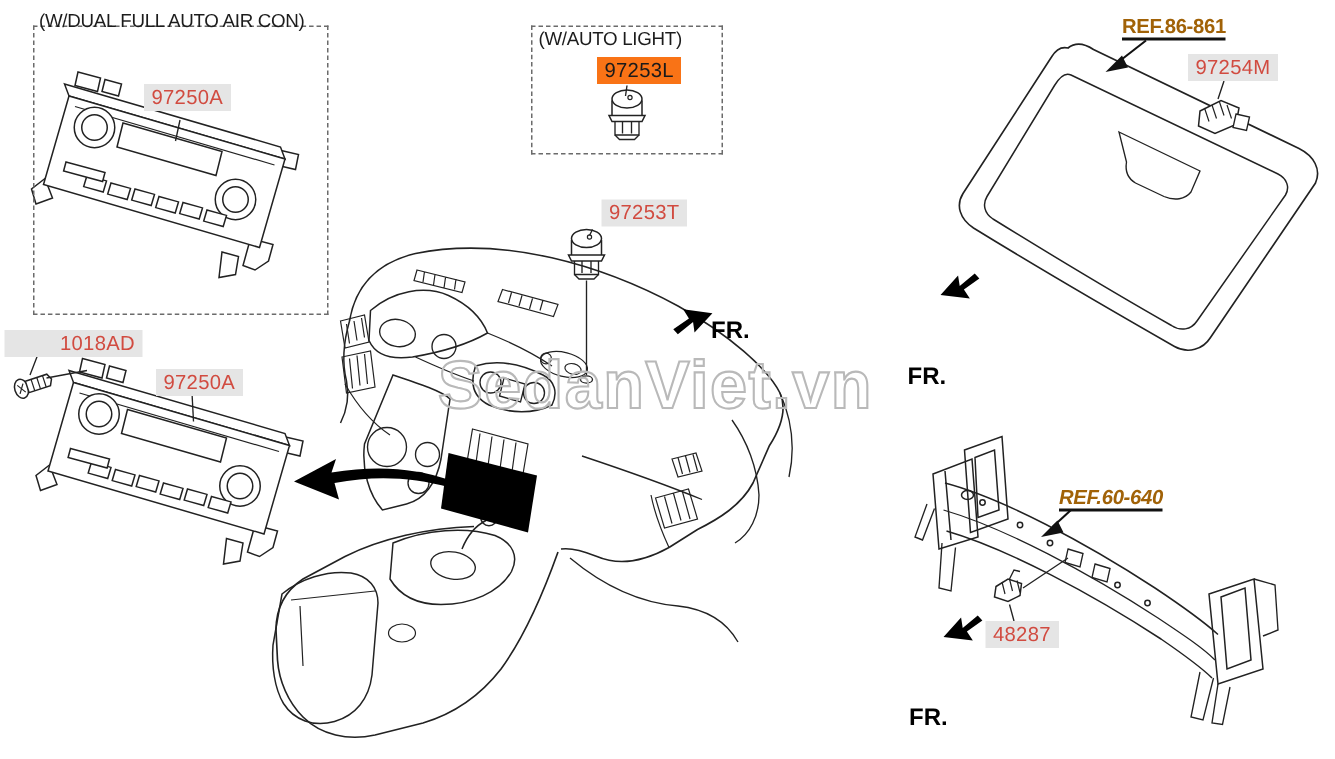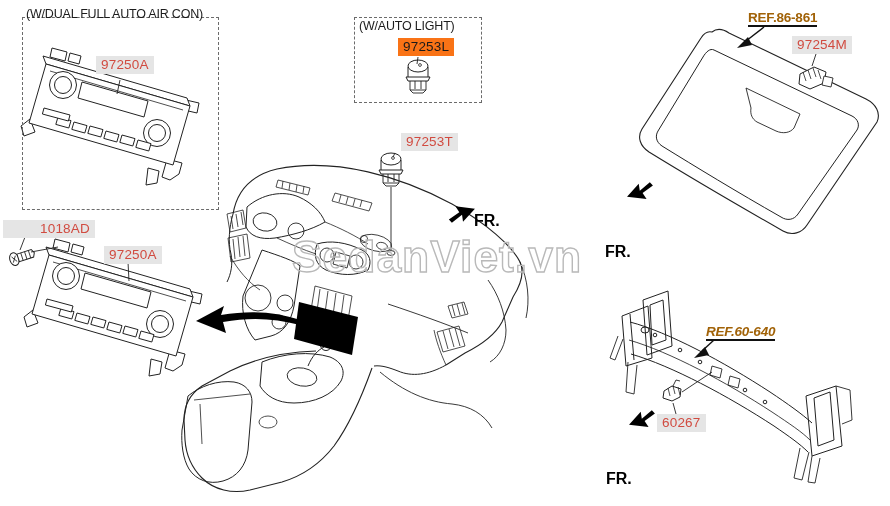--- a/index.html
+++ b/index.html
@@ -203,21 +203,21 @@
 
   <div class="dashed-box" style="left:354px;top:17px;width:126px;height:84px;"></div>
   <div class="box-title" style="left:359px;top:19px;text-align:right;">(W/AUTO LIGHT)</div>
 
   <div class="part-label red" style="left:96px;top:56px;">97250A</div>
   <div class="part-label gray" style="left:398px;top:38px;">97253L</div>
   <div class="part-label red" style="left:373px;top:133px;margin-left:28px;">97253T</div>
   <div class="part-label red" style="left:3px;top:220px;padding-left:37px;">1018AD</div>
   <div class="part-label red" style="left:104px;top:246px;">97250A</div>
   <div class="part-label red" style="left:792px;top:36px;">97254M</div>
-  <div class="part-label red" style="left:657px;top:414px;">60267</div>
+  <div class="part-label red" style="left:657px;top:414px;">48287</div>
 
   <div class="ref-label" style="left:748px;top:10px;">REF.86-861</div>
   <div class="ref-label" style="left:706px;top:324px;font-style:italic;">REF.60-640</div>
 
   <div class="fr-label" style="left:474px;top:176px;">FR.</div>
   <div class="fr-label" style="left:605px;top:207px;">FR.</div>
   <div class="fr-label" style="left:606px;top:434px;">FR.</div>
 
 </div>
 

